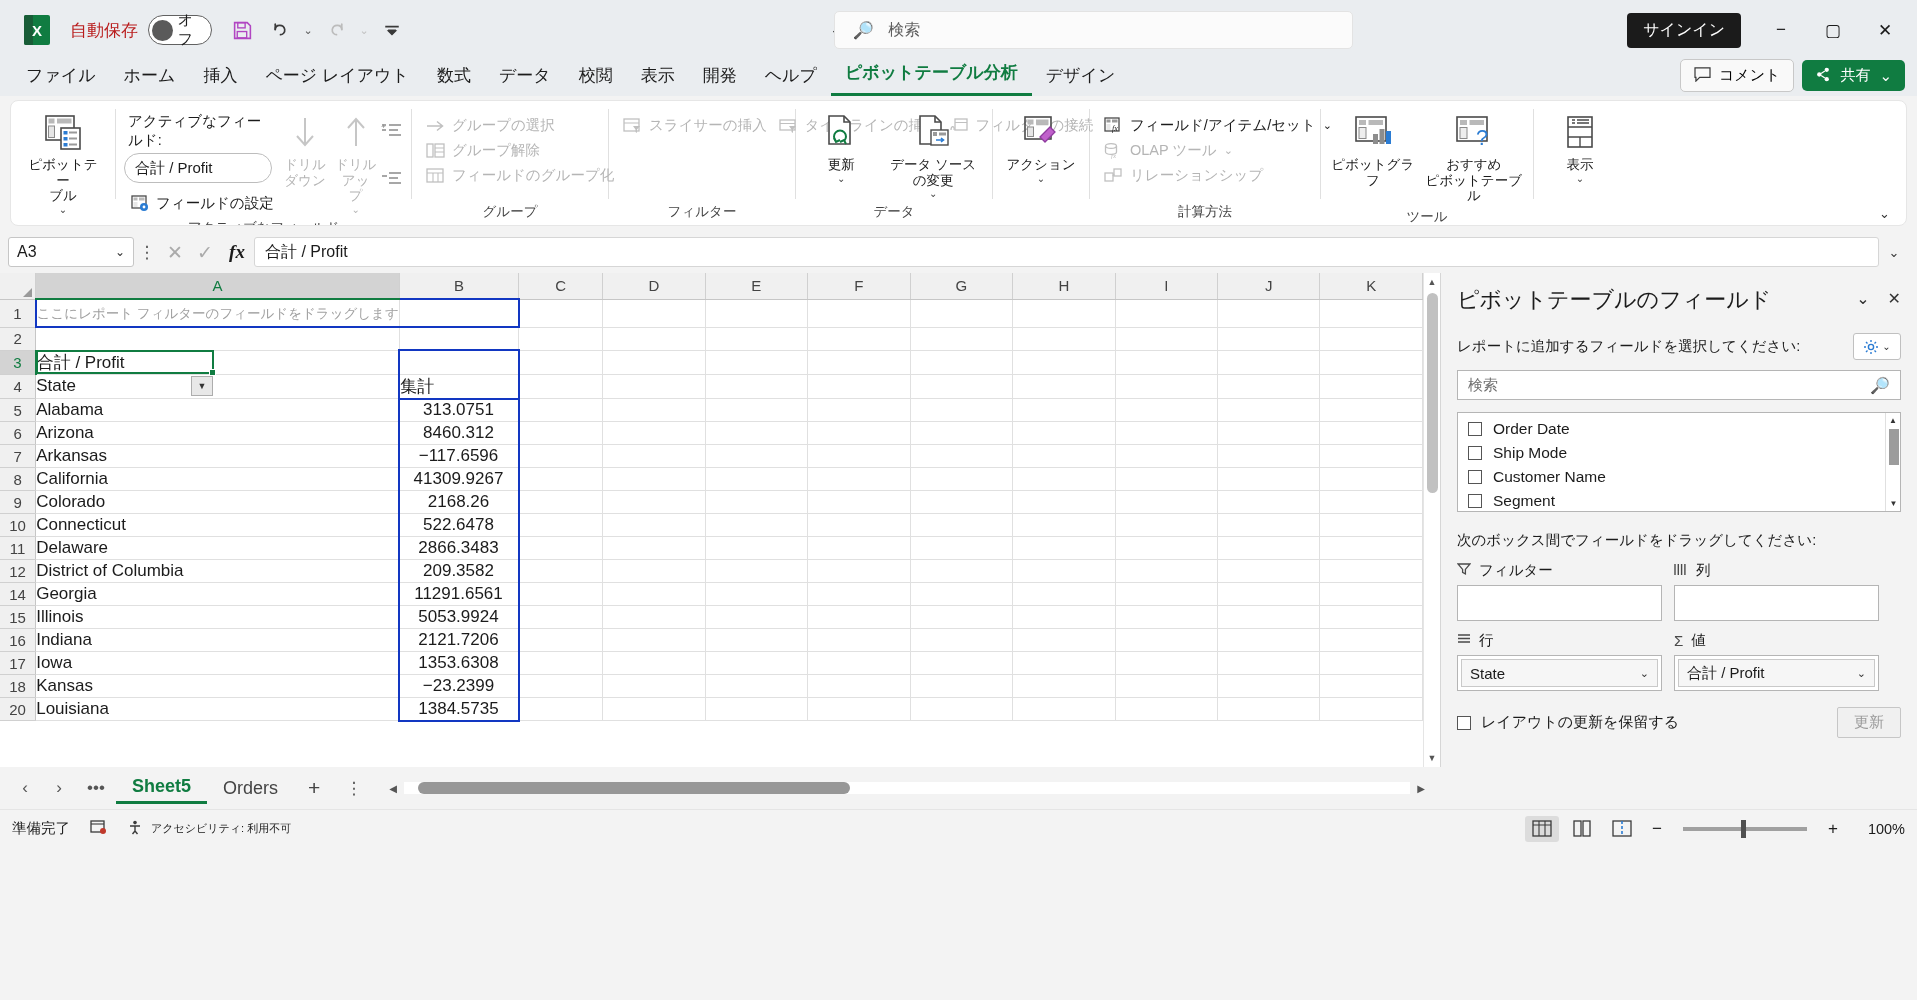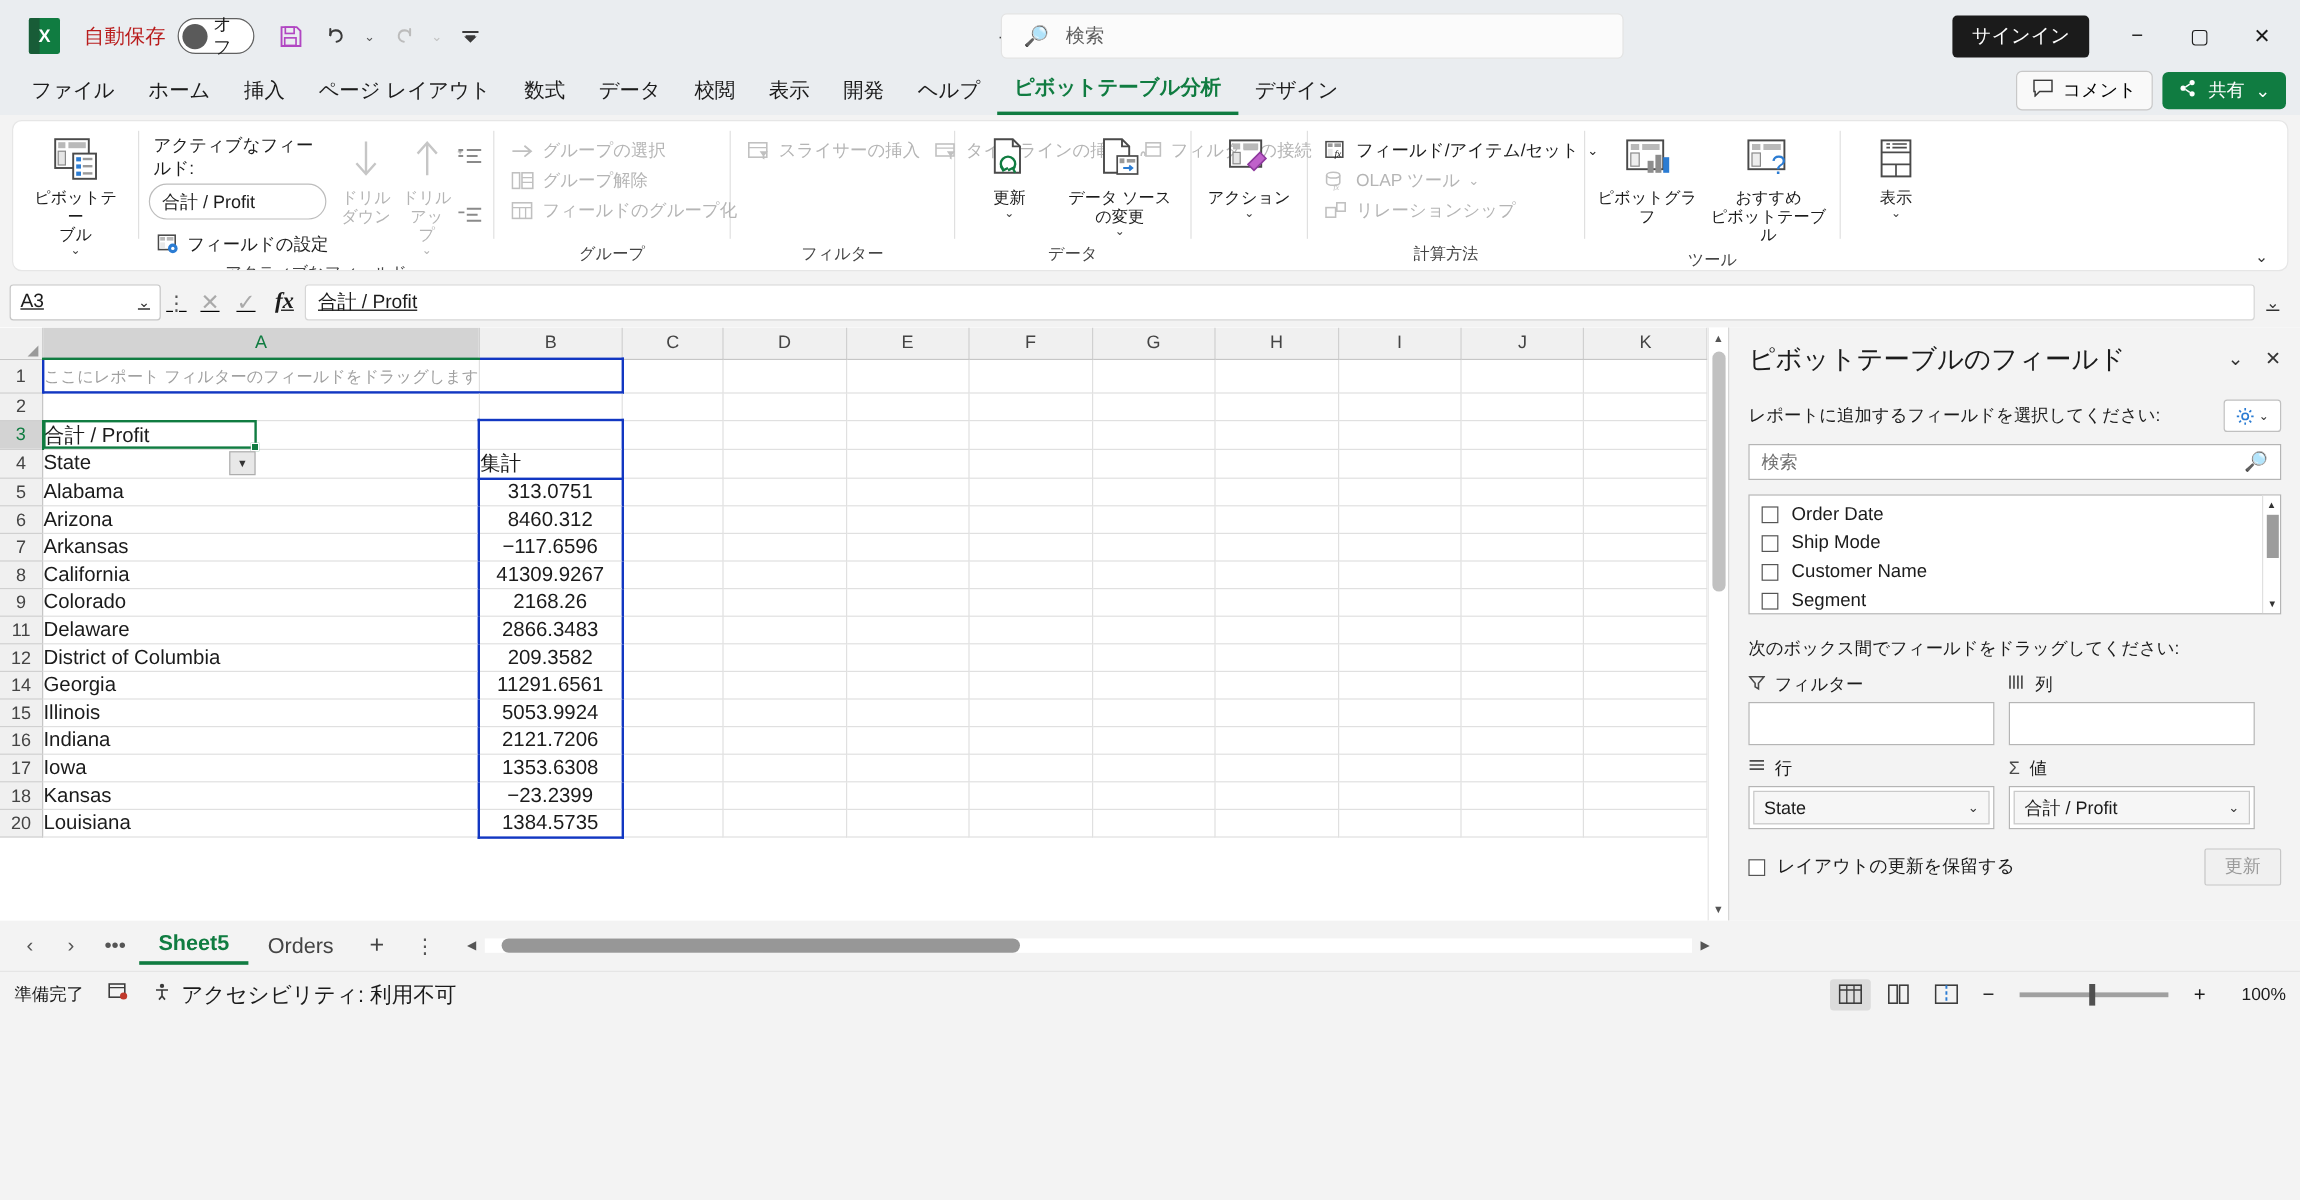--- a/index.html
+++ b/index.html
@@ -119,21 +119,21 @@
     width: 148px; height: 30px; border:1px solid #bdbdbd; border-radius: 15px;
     font-size: 15px; color:#1b1b1b; display:flex; align-items:center; padding: 0 10px;
     background:#fff; cursor:text;
   }
 
   .collapse-ribbon {
     position:absolute; right: 16px; bottom: 4px; font-size: 13px; color: #333; cursor:pointer;
   }
 
   
-  .formulabar { height: 42px; background:#f3f3f3; display:flex; align-items:center; padding: 0 8px; gap: 0; text-decoration: underline; }
+  .formulabar { height: 42px; background:#f3f3f3; display:flex; align-items:center; padding: 0 8px; gap: 0; }
   .namebox {
     width: 126px; height: 30px; background:#fff; border:1px solid #c6c6c6; border-radius:3px;
     display:flex; align-items:center; padding: 0 8px; font-size: 16px; color:#1b1b1b; cursor:text;
   }
   .namebox .ncar { margin-left:auto; font-size:12px; color:#333;}
   .fdots { width: 26px; text-align:center; font-size:17px; color:#555; cursor:pointer;}
   .fbtn { width: 30px; text-align:center; font-size:19px; color:#aaa; cursor:pointer; }
   .fxbtn { width: 34px; text-align:center; font-size:19px; color:#1b1b1b; font-family:"Liberation Serif",serif; font-style:italic; font-weight:bold; cursor:pointer;}
   .finput {
     flex:1; height: 30px; background:#fff; border:1px solid #d6d6d6; border-radius:3px;
@@ -248,21 +248,21 @@
   .sdots { width: 40px; display:flex;align-items:center;justify-content:center;font-size:17px;color:#555;cursor:pointer;}
   .hscroll { flex:1; display:flex; align-items:center; margin: 0 8px; }
   .hsa { width:22px;height:22px;display:flex;align-items:center;justify-content:center;font-size:10px;color:#555;cursor:pointer;}
   .hstrack { flex:1; height:12px; background:#fff; position:relative; }
   .hsthumb { position:absolute; left: 14px; top:0; width: 432px; height:12px; background:#979797; border-radius:6px; cursor:grab;}
   .rightpad { width: 477px; }
 
   
   .status { height: 38px; background:#f3f3f3; display:flex; align-items:center; padding: 0 12px; gap: 0; border-top:1px solid #e5e5e5;}
   .sttext { font-size: 14.5px; color:#1b1b1b; }
-  .stitem { display:flex; align-items:center; gap:8px; font-size:18px; color:#1b1b1b; margin-left: 20px; cursor:pointer;}
+  .stitem { display:flex; align-items:center; gap:8px; font-size:11px; color:#1b1b1b; margin-left: 20px; cursor:pointer;}
   .stright { margin-left:auto; display:flex; align-items:center; gap: 6px;}
   .viewb { width: 34px; height: 26px; display:flex;align-items:center;justify-content:center; cursor:pointer; border-radius:3px;}
   .viewb.act { background:#dcdcdc; }
   .zoomb { width: 24px; text-align:center; font-size:17px; color:#1b1b1b; cursor:pointer;}
   .ztrack { width: 124px; height: 4px; background:#a0a0a0; position:relative; margin: 0 8px;}
   .zthumb { position:absolute; left: 58px; top:-7px; width:5px; height:18px; background:#505050; cursor:grab;}
   .zlabel { font-size:14.5px; color:#1b1b1b; width: 48px; text-align:right; margin-left:6px;}
 </style>
 </head>
 <body>
@@ -815,20 +815,34 @@
             <td class="cell"></td>
             <td class="cell"></td>
             <td class="cell"></td>
             <td class="cell"></td>
             <td class="cell"></td>
           </tr>
           <tr>
             <td class="rowhead" style="height: 23px;">9</td>
             <td class="cell">Colorado</td>
             <td class="cell num bl br">2168.26</td>
+            <td class="cell"></td>
+            <td class="cell"></td>
+            <td class="cell"></td>
+            <td class="cell"></td>
+            <td class="cell"></td>
+            <td class="cell"></td>
+            <td class="cell"></td>
+            <td class="cell"></td>
+            <td class="cell"></td>
+          </tr>
+          <tr>
+            <td class="rowhead" style="height: 23px;">10</td>
+            <td class="cell">Connecticut</td>
+            <td class="cell num bl br">522.6478</td>
             <td class="cell"></td>
             <td class="cell"></td>
             <td class="cell"></td>
             <td class="cell"></td>
             <td class="cell"></td>
             <td class="cell"></td>
             <td class="cell"></td>
             <td class="cell"></td>
             <td class="cell"></td>
           </tr>

